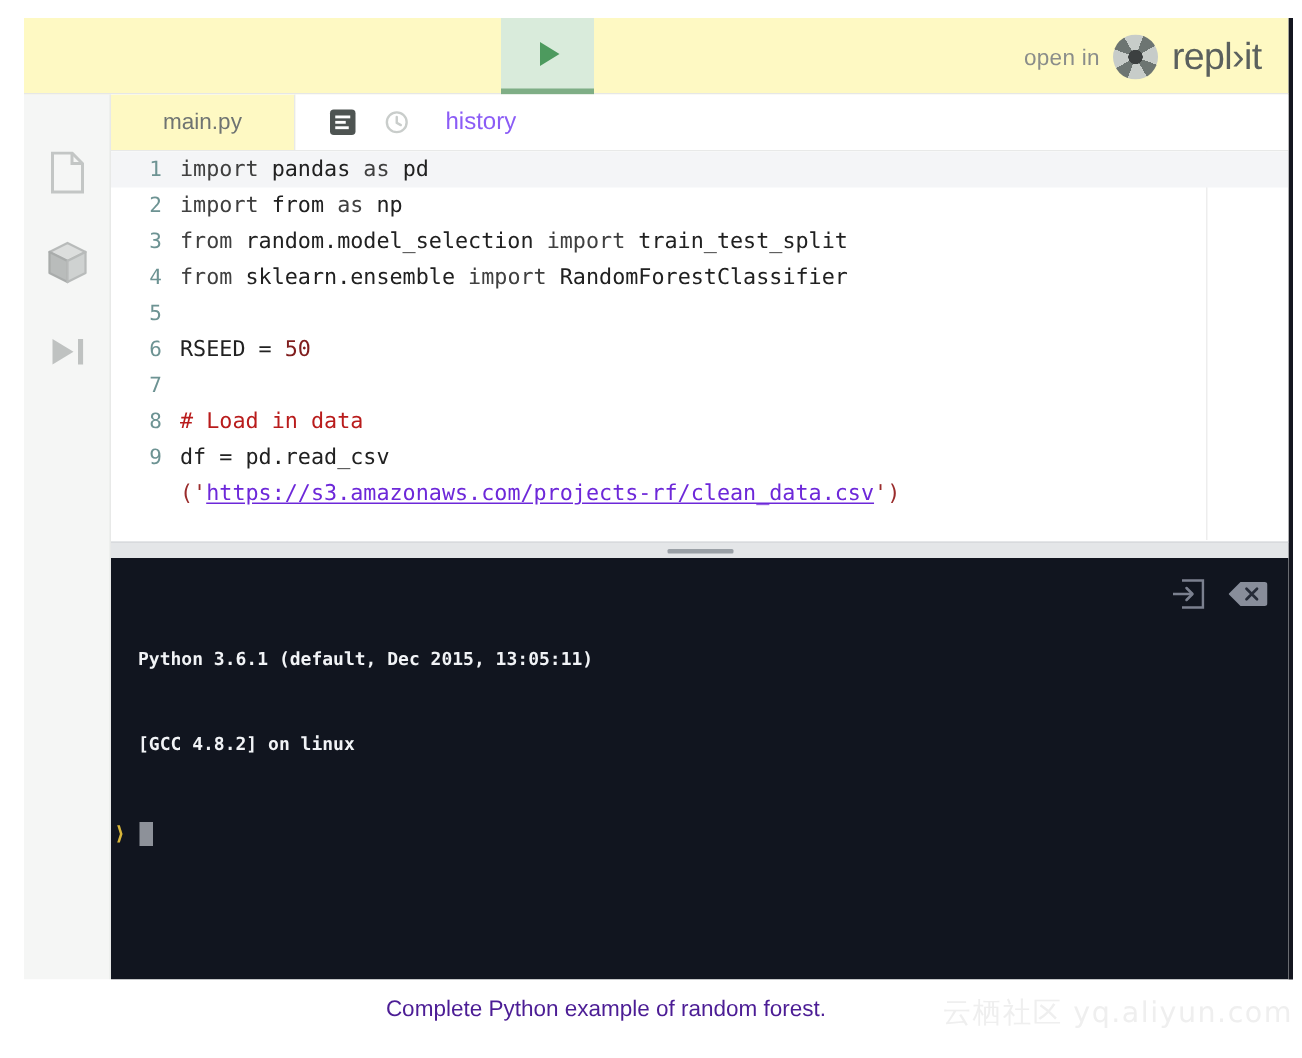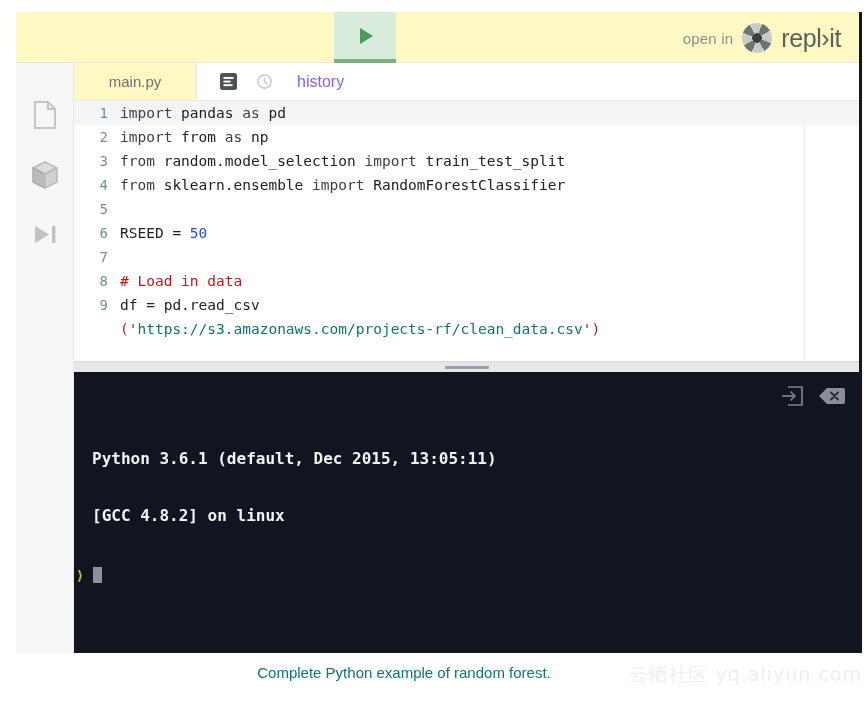--- a/index.html
+++ b/index.html
@@ -200,25 +200,26 @@
     color: #6d9393;
     font-size: 14px;
     box-sizing: border-box;
     user-select: none;
   }
   .code-text {
     white-space: pre;
     color: #212121;
   }
   .kw  { color: #404040; }
-  .num { color: #1d4ed8; }
+  .num { color: #7f1d1d; }
   .com { color: #b91c1c; }
   .str { color: #9a2c2c; }
   .str-url {
-    color: #0f766e;
+    color: #6d28d9;
+    text-decoration: underline;
     text-underline-offset: 2px;
     cursor: pointer;
   }
 
   
   #splitter {
     position: absolute;
     left: 58px;
     right: 0;
     top: 349px;
@@ -253,26 +254,25 @@
     right: 14px;
     top: 14px;
     display: flex;
     align-items: center;
     gap: 16px;
   }
   .con-icon { cursor: pointer; opacity: .85; }
   #console-body {
     padding: 20px 0 0 18px;
     font-family: "DejaVu Sans Mono", "Liberation Mono", monospace;
-    font-size: 16px;
+    font-size: 12px;
     line-height: 19px;
     color: #f1f3f6;
     white-space: pre;
     font-weight: 700;
-    margin-top: 19px;
   }
   #prompt-line {
     display: flex;
     align-items: center;
     gap: 9px;
     margin-top: 4px;
     padding-left: 2px;
   }
   #prompt-chev {
     color: #d8b63a;
@@ -288,21 +288,21 @@
   }
 
   
   #caption {
     position: absolute;
     left: 0;
     top: 664px;
     width: 808px;
     text-align: center;
     font-size: 15px;
-    color: #0f766e;
+    color: #4c1d95;
     font-family: "Liberation Sans", sans-serif;
   }
   #watermark {
     position: absolute;
     right: 6px;
     top: 662px;
     font-size: 19px;
     color: #efefef;
     letter-spacing: 1px;
     font-family: "DejaVu Sans", sans-serif;

